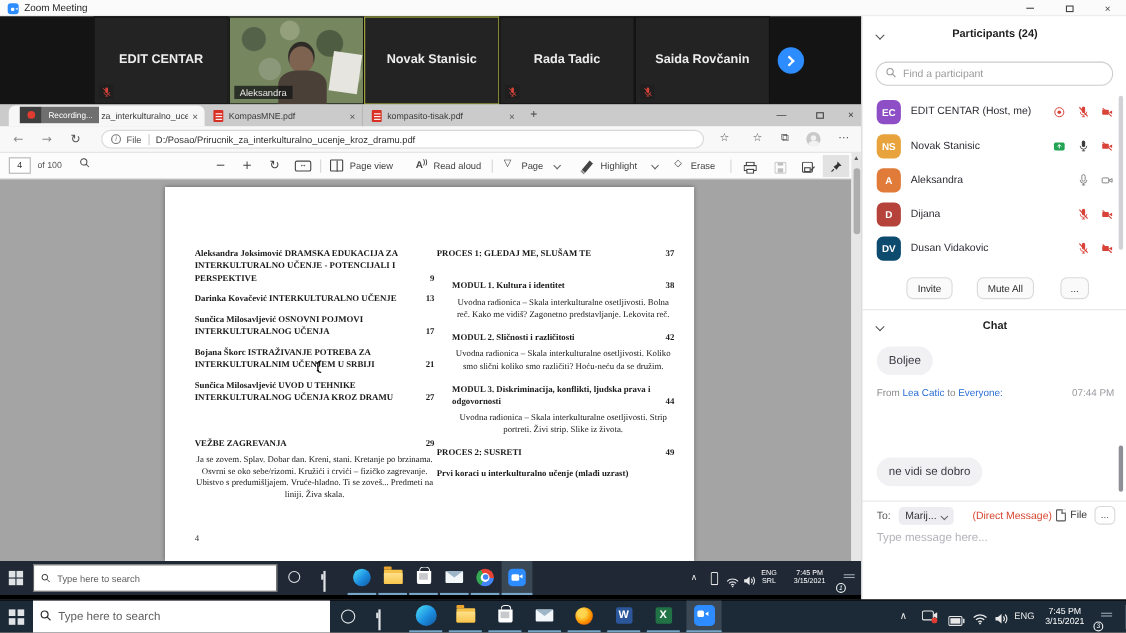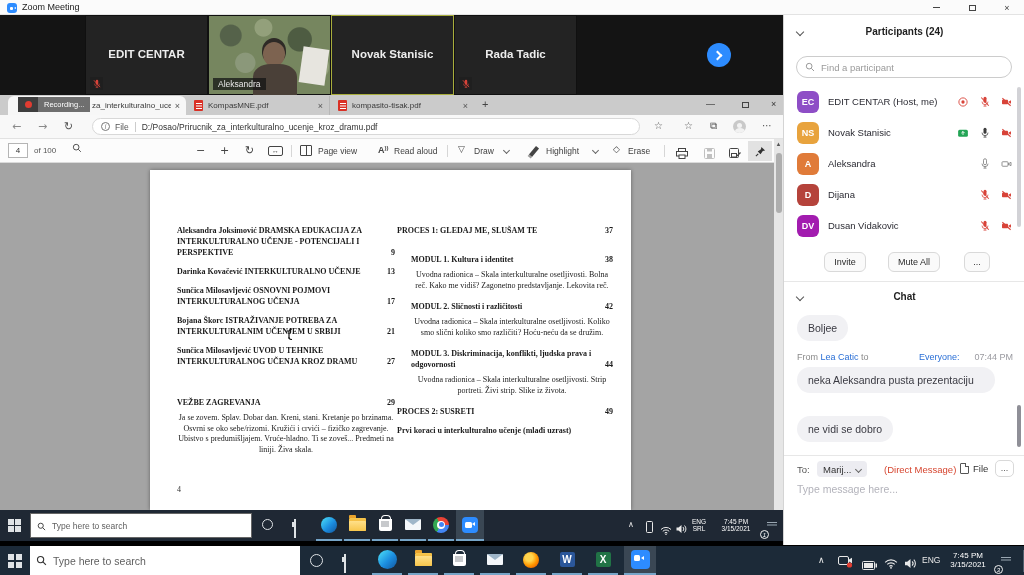--- a/index.html
+++ b/index.html
@@ -298,20 +298,31 @@
           <span class="vname">Rada Tadic</span>
           <span class="tile-micoff">
             <svg viewBox="0 0 16 16" width="10" height="10">
                 <path d="M6 3a2 2 0 0 1 4 0v4a2 2 0 0 1-4 0z" fill="#D84339"></path>
                 <path d="M4 7.5a4 4 0 0 0 8 0" stroke="#D84339" fill="none"></path>
                 <path d="M8 11.5v2M6 13.5h4" stroke="#D84339"></path>
                 <path d="M3 2l10 11" stroke="#D84339" stroke-width="1.4"></path>
               </svg>
           </span>
         </div>
+        <div class="abs tile" style="left:577px">
+          <span class="vname">Saida Rovčanin</span>
+          <span class="tile-micoff">
+            <svg viewBox="0 0 16 16" width="10" height="10">
+                <path d="M6 3a2 2 0 0 1 4 0v4a2 2 0 0 1-4 0z" fill="#D84339"></path>
+                <path d="M4 7.5a4 4 0 0 0 8 0" stroke="#D84339" fill="none"></path>
+                <path d="M8 11.5v2M6 13.5h4" stroke="#D84339"></path>
+                <path d="M3 2l10 11" stroke="#D84339" stroke-width="1.4"></path>
+              </svg>
+          </span>
+        </div>
         <div class="abs" id="next-btn" style="background-color: rgb(45, 140, 255);">
             <i class="chev-r"></i>
           </div>
       </div>
 
       <div class="abs" id="browser">
         <div class="abs" id="tabbar">
           <div class="abs tab" id="tab1">
             <span class="tab-title">za_interkulturalno_uce</span>
             <span class="tab-x">×</span>
@@ -368,21 +379,21 @@
           <span class="abs tbg" style="left:220px">+</span>
           <span class="abs tbg" style="left:245px">↻</span>
           <span class="abs" id="fit-ico">↔</span>
           <span class="abs tb-div" style="left:291px"></span>
           <span class="abs" id="pv-ico"></span>
           <span class="abs tbt" style="left:318px">Page view</span>
           <span class="abs" id="ra-ico">A<i>))</i></span>
           <span class="abs tbt" style="left:394px">Read aloud</span>
           <span class="abs tb-div" style="left:447px"></span>
           <span class="abs tbg" style="left:458px;font-size:9px">▽</span>
-          <span class="abs tbt" style="left:474px">Draw</span>
+          <span class="abs tbt" style="left:474px">Page</span>
           <span class="abs chev-d" style="left:504px;top:9px"></span>
           <span class="abs hl-pen"></span>
           <span class="abs tbt" style="left:546px">Highlight</span>
           <span class="abs chev-d" style="left:593px;top:9px"></span>
           <span class="abs tbg" style="left:613px;font-size:9px">◇</span>
           <span class="abs tbt" style="left:628px">Erase</span>
           <span class="abs tb-div" style="left:664px"></span>
           <span class="abs" style="left:676px;top:6px">
             <svg width="12" height="11" viewBox="0 0 12 11">
                 <rect x="2.5" y="0.5" width="7" height="3" fill="none" stroke="#444"></rect>
@@ -651,21 +662,21 @@
         <span class="p-ic" style="left:215px">
           <svg width="13" height="12" viewBox="0 0 16 16">
               <rect x="2" y="5" width="8" height="6" rx="1" fill="#D84339"></rect>
               <path d="M10 8l4-2.2v4.4z" fill="#D84339"></path>
               <path d="M2.5 3l11 10" stroke="#D84339" stroke-width="1.4"></path>
             </svg>
         </span>
       </div>
 
       <div class="p-row" style="top:196px">
-        <span class="p-av" style="background-color: #a21caf;">DV</span>
+        <span class="p-av" style="background-color: #0c4a6e;">DV</span>
         <span class="p-name">Dusan Vidakovic</span>
         <span class="p-ic" style="left:194px">
           <svg width="12" height="12" viewBox="0 0 16 16">
               <path d="M6 3a2 2 0 0 1 4 0v4a2 2 0 0 1-4 0z" fill="#D84339"></path>
               <path d="M4 7.5a4 4 0 0 0 8 0" stroke="#D84339" fill="none"></path>
               <path d="M8 11.5v2M6 13.5h4" stroke="#D84339"></path>
               <path d="M3 2l10 11" stroke="#D84339" stroke-width="1.4"></path>
             </svg>
         </span>
         <span class="p-ic" style="left:215px">
@@ -683,24 +694,23 @@
       <div class="abs" id="p-divider"></div>
 
       <span class="sec-chev" style="top:279px"></span>
       <div class="sec-head" style="top:276px">Chat</div>
 
       <div class="bubble" style="left:13px;top:300px">Boljee</div>
       <div class="abs" id="chat-meta">
         <span>From</span>
         <span class="meta-link" style="color: rgb(42, 111, 214);">Lea Catic</span>
         <span>to</span>
-        <span class="meta-link" style="color: rgb(42, 111, 214); margin-left: 48px;">Everyone:</span>
+        <span class="meta-link" style="color: rgb(42, 111, 214);">Everyone:</span>
         <span style="float:right;color:#9a9aa0">07:44 PM</span>
       </div>
-      <div class="bubble" style="left:13px;top:352px;width:198px">neka Aleksandra pusta prezentaciju</div>
       <div class="bubble" style="left:13px;top:401px">ne vidi se dobro</div>
 
       <div class="abs" id="chat-foot-border"></div>
       <span class="abs" id="chat-to">To:</span>
       <div class="abs" id="chat-target">
         <span>Marij...</span>
         <i class="chev-d"></i>
       </div>
       <span class="abs" id="chat-direct" style="color: rgb(214, 69, 47);">(Direct Message)</span>
       <div class="abs" id="chat-file">

